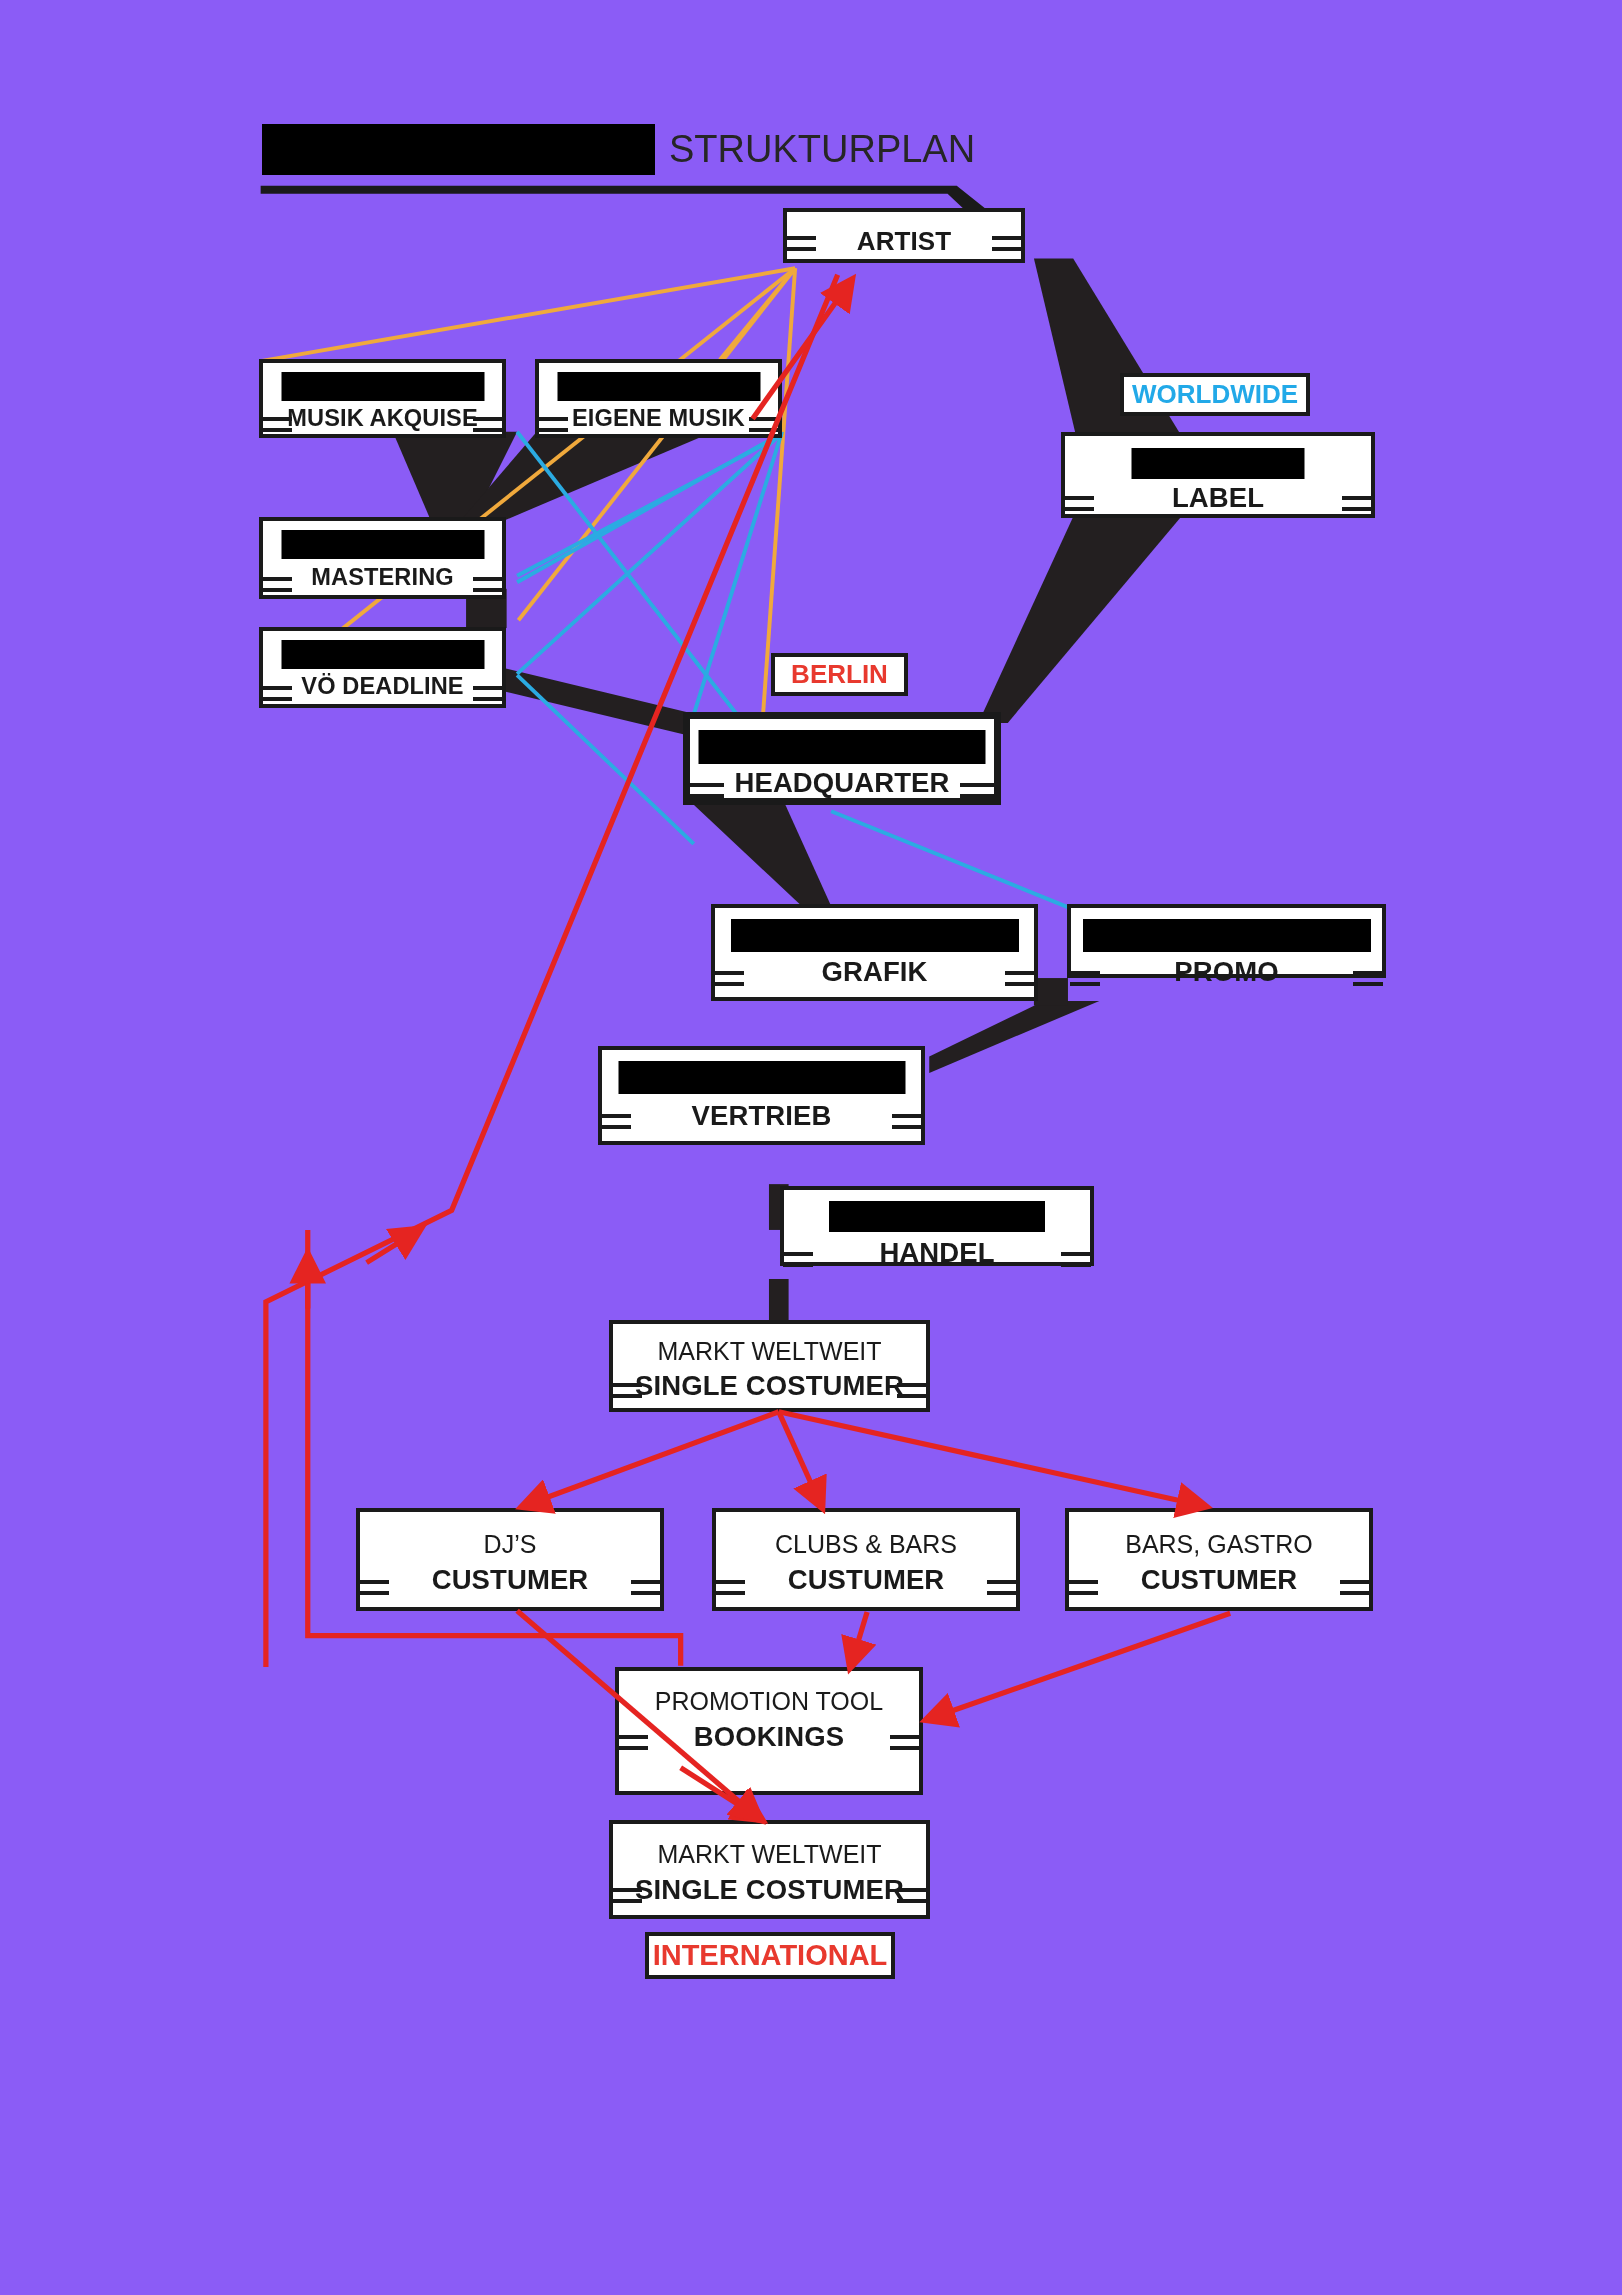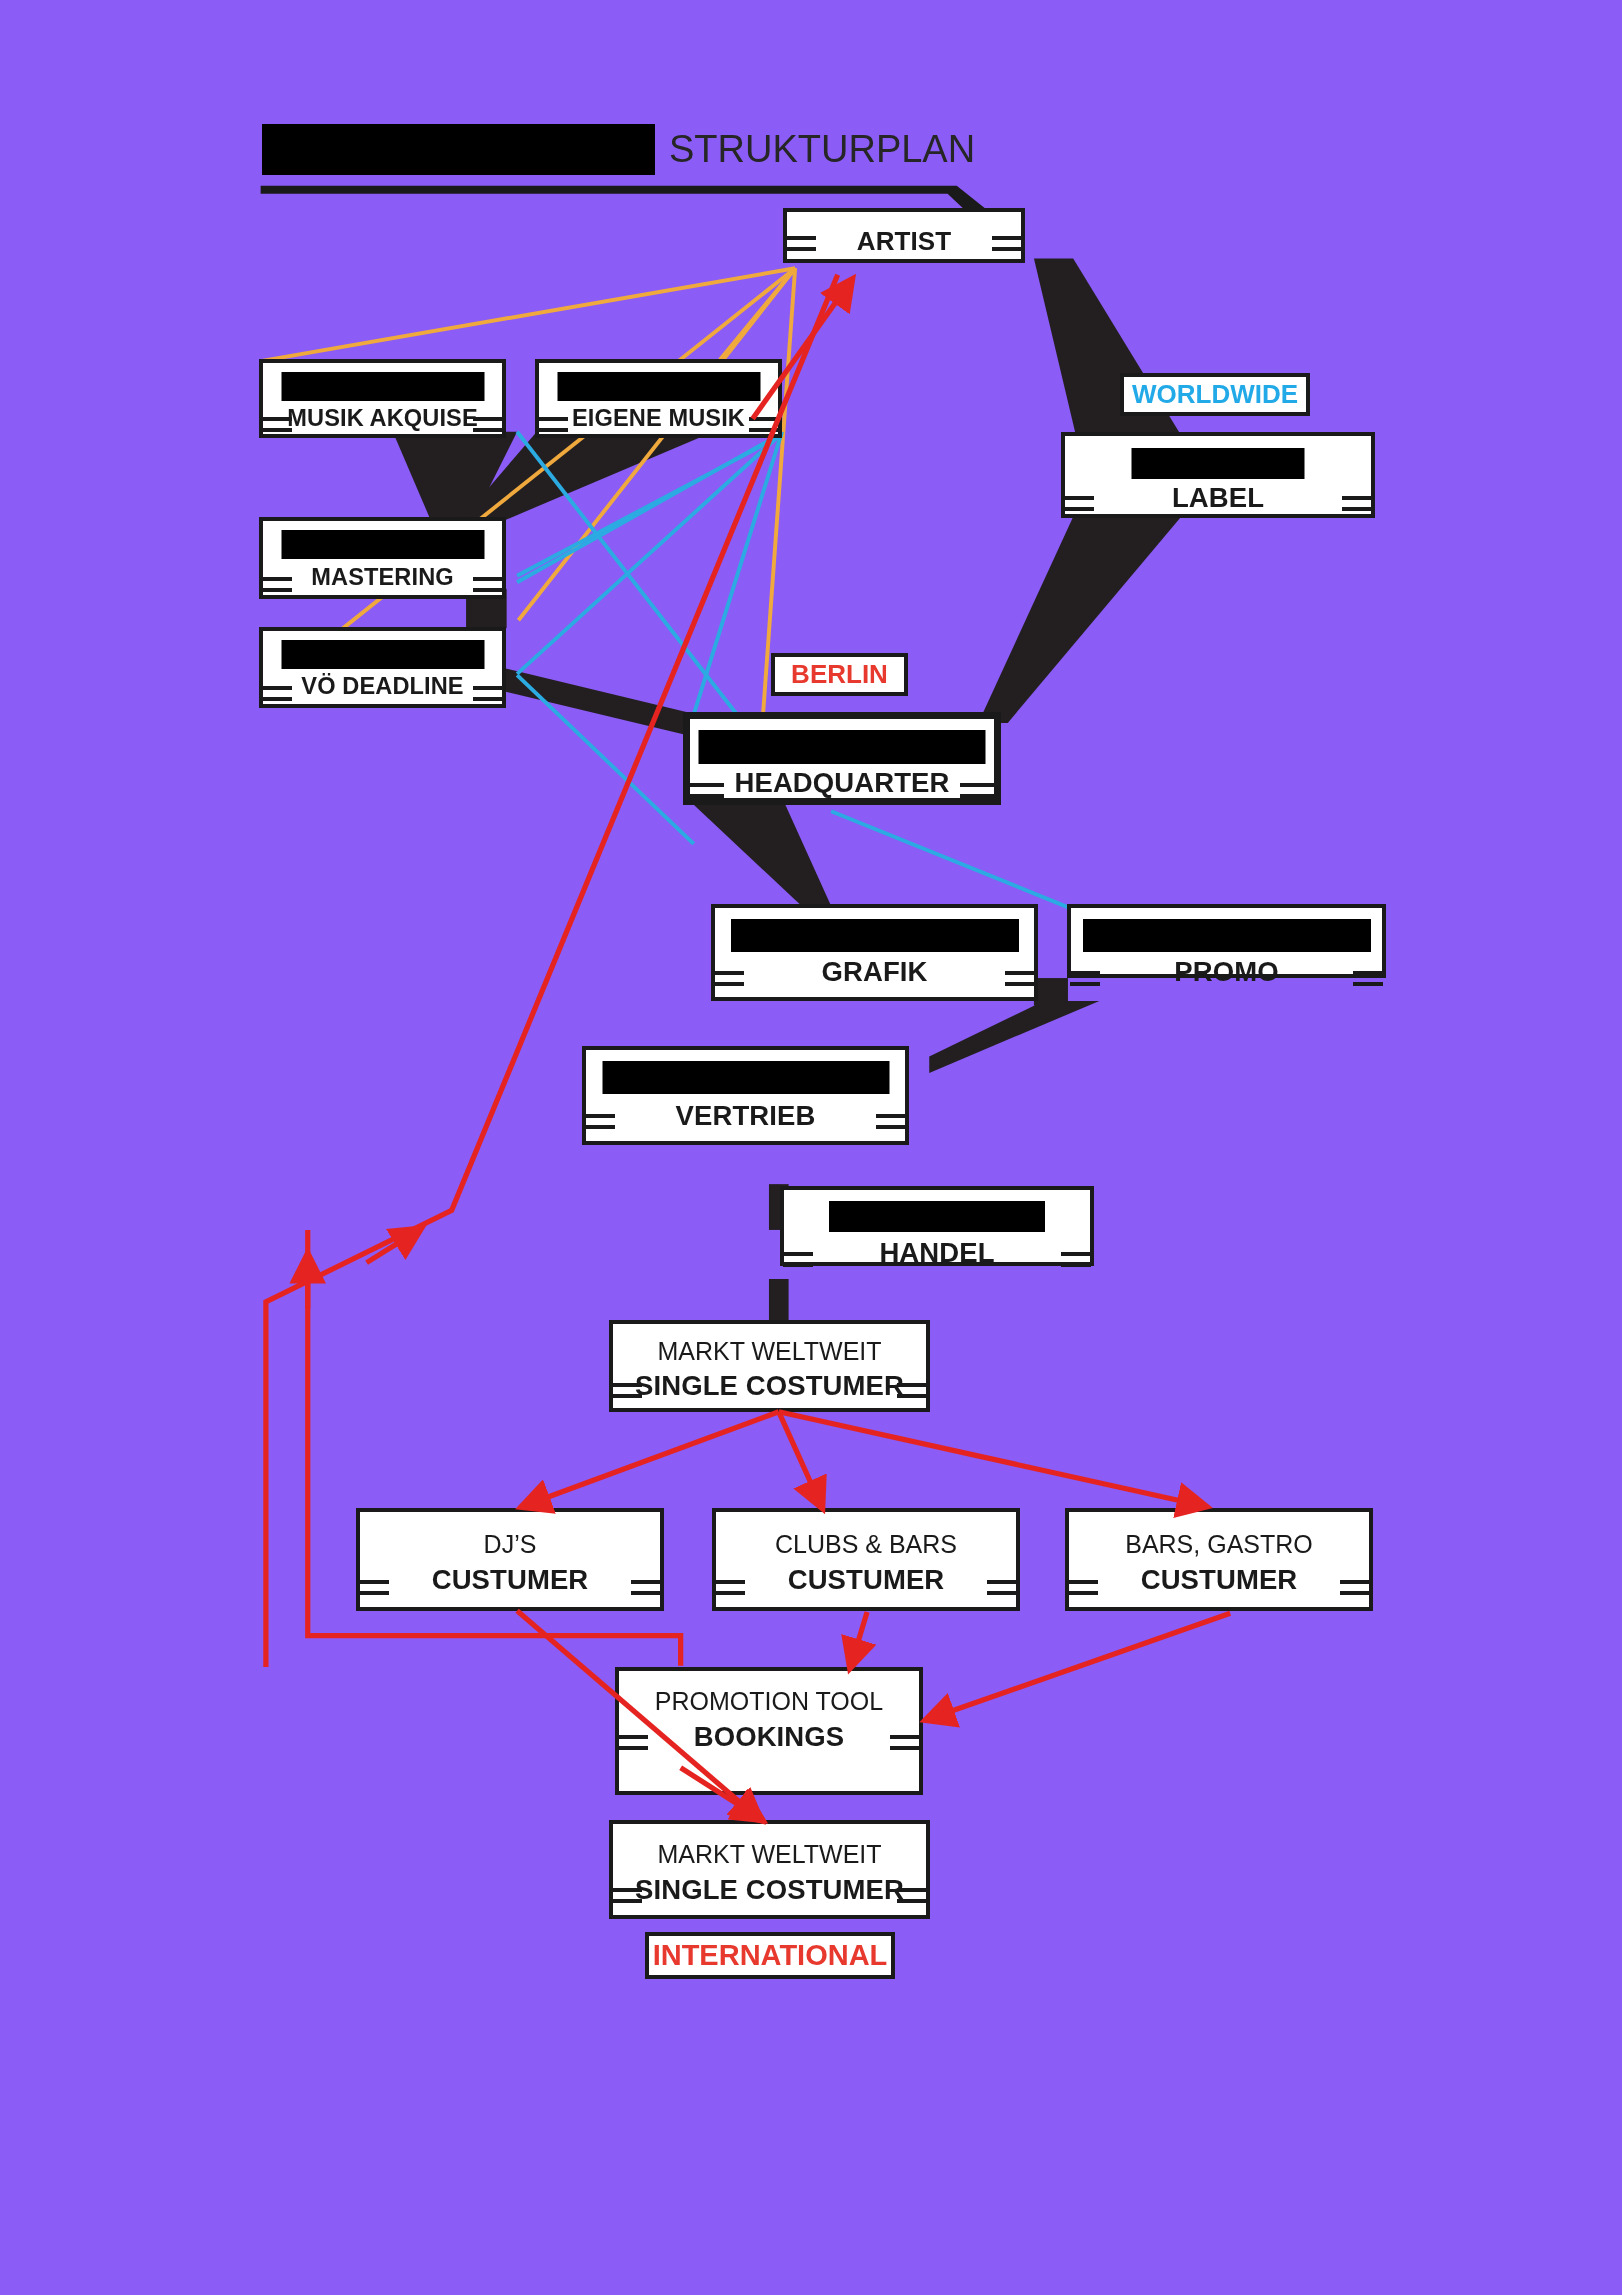--- a/index.html
+++ b/index.html
@@ -208,21 +208,21 @@
     <div class="lbl" style="top:48px;font-size:27.5px;">GRAFIK</div>
   </div>
 
   <div class="node" style="left:1067px;top:904px;width:319px;height:74px;">
     <div class="term l" style="top:63px;"></div>
     <div class="term r" style="top:63px;"></div>
     <div class="redact" style="top:10.5px;width:288px;height:33px;"></div>
     <div class="lbl" style="top:48px;font-size:27.5px;">PROMO</div>
   </div>
 
-  <div class="node" style="left:582px;top:1046px;width:327px;height:99px;">
+  <div class="node" style="left:598px;top:1046px;width:327px;height:99px;">
     <div class="term l" style="top:64px;"></div>
     <div class="term r" style="top:64px;"></div>
     <div class="redact" style="top:10.5px;width:287px;height:33px;"></div>
     <div class="lbl" style="top:50px;font-size:27.5px;">VERTRIEB</div>
   </div>
 
   <div class="node" style="left:780px;top:1186px;width:314px;height:80px;">
     <div class="term l" style="top:62px;"></div>
     <div class="term r" style="top:62px;"></div>
     <div class="redact" style="top:10.5px;width:216px;height:31px;"></div>

